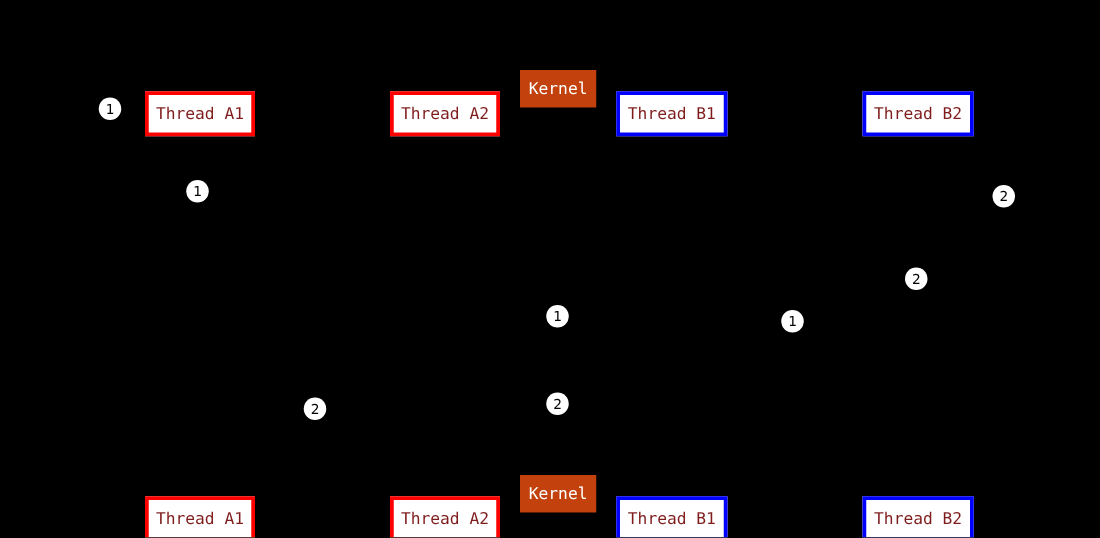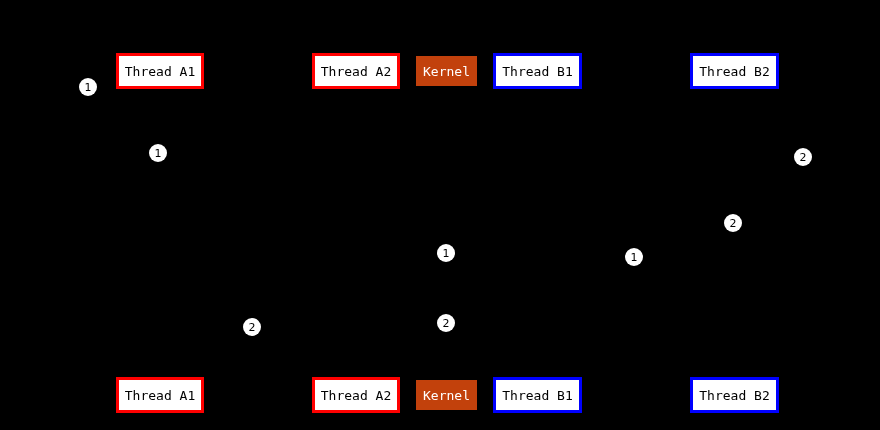--- a/index.html
+++ b/index.html
@@ -32,21 +32,22 @@
     justify-content: center;
     font-size: 13px;
     letter-spacing: 0px;
     white-space: nowrap;
     line-height: 1;
   }
   .node.outline {
     background: #ffffff;
     border-style: solid;
     border-width: 3px;
-    color: #000000;
+    color: #7f1d1d;
+    margin-top: 20px;
   }
   .node.red    { border-color: #ff0000; }
   .node.blue   { border-color: #0000ff; }
   .node.filled {
     background: #c2410c;
     border: 0;
     color: #ffffff;
   }
 
   

